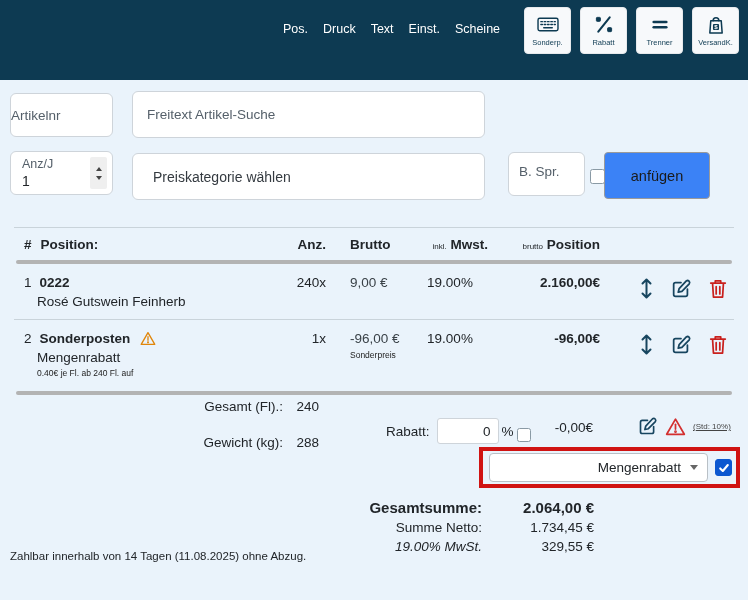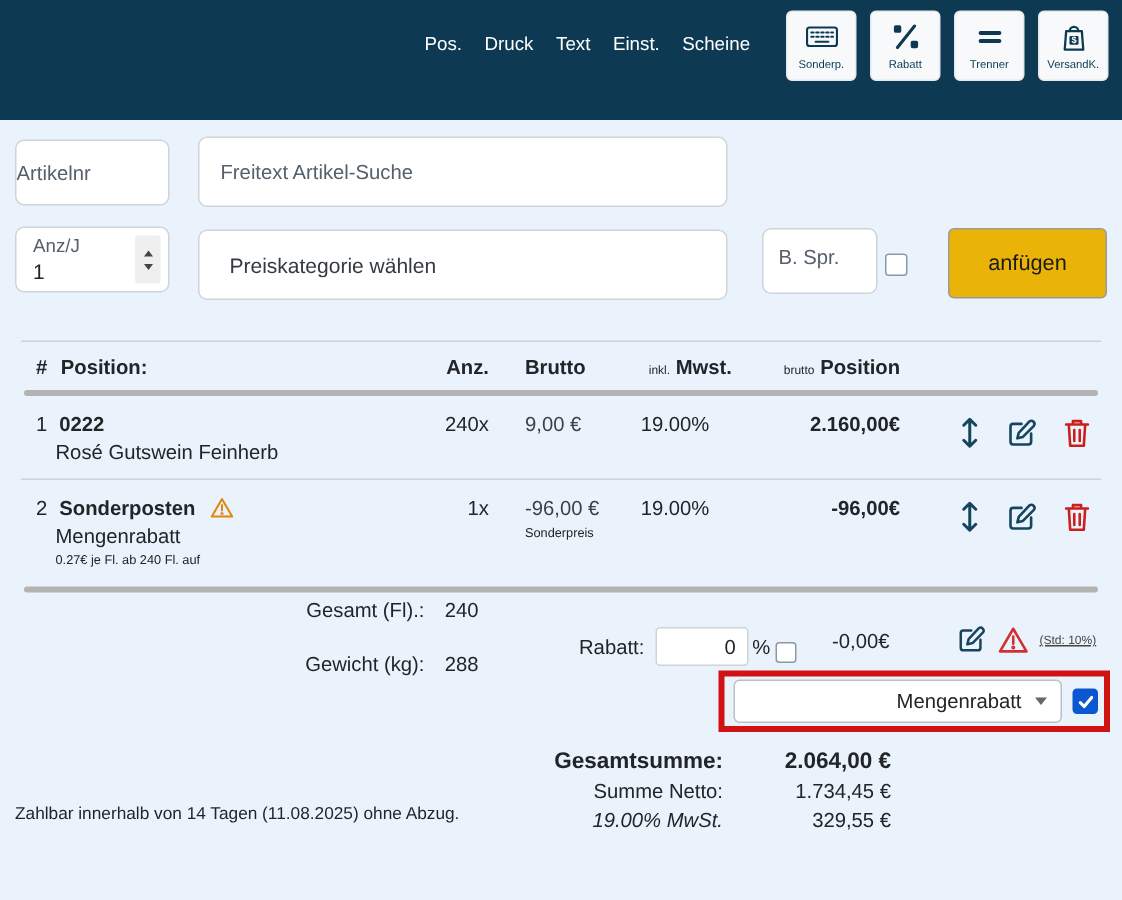--- a/index.html
+++ b/index.html
@@ -35,21 +35,21 @@
   .anz-value { position:absolute; left:11px; top:21px; font-size:14px; color:#212529; }
   .spinner { position:absolute; right:5px; top:5px; bottom:5px; width:17px; background:#efefef;
     border-radius:2px; display:flex; flex-direction:column; align-items:center; justify-content:center; gap:5px; cursor:pointer; }
   .car-up { width:0; height:0; border-left:3.5px solid transparent; border-right:3.5px solid transparent; border-bottom:4.5px solid #444; }
   .car-dn { width:0; height:0; border-left:3.5px solid transparent; border-right:3.5px solid transparent; border-top:4.5px solid #444; }
   #preiskategorie { left:132px; top:153px; width:353px; height:47px; padding:0 20px; font-size:14px; }
   #preiskategorie::placeholder { color:#343a40; }
   #bspr { left:508px; top:152px; width:77px; height:44px; padding:11px 10px 0; resize:none; overflow:hidden; }
   .chk { border:1px solid #8a9aa5; border-radius:2.5px; background:#fff; cursor:pointer; }
   .bspr-check { position:absolute; left:590px; top:169px; width:15px; height:15px; }
-  .anfuegen { position:absolute; left:632px; top:152px; width:106px; height:47px; background:#eab308;
+  .anfuegen { position:absolute; left:604px; top:152px; width:106px; height:47px; background:#3b82f6;
     border:1px solid #9a9a9a; border-radius:4px; font-family:inherit; font-size:14.5px; color:#1a1a1a; cursor:pointer; }
   
   .table { position:absolute; left:0; top:227px; width:748px; }
   .t-line { height:1px; background:#c9d3da; margin:0 14px; }
   .t-bar  { height:4px; background:#b3b3b3; border-radius:2px; margin:0 16px; }
   .t-grid { display:grid; grid-template-columns:1fr 60px 86px 76px 112px 136px; padding:0 12px 0 24px; align-items:start; }
   .t-head { padding-top:9px; padding-bottom:8px; font-size:13.5px; font-weight:bold; }
   .h-pos { display:flex; gap:9px; }
   .c-anz { text-align:right; }
   .c-brutto { padding-left:24px; }
@@ -93,21 +93,21 @@
   
   .rechnung-select { position:absolute; left:11px; top:497px; width:166px; height:25px; background:#fff;
     border:1px solid #adb5bd; border-radius:4px; display:flex; align-items:center; padding:0 10px;
     font-size:13px; color:#343a40; cursor:pointer; }
   .rechnung-select .caret { margin-left:auto; border-top-color:#888; }
   .totals { position:absolute; top:499px; right:154px; display:grid; grid-template-columns:auto 112px; row-gap:4px;
     font-size:13.5px; }
   .totals div { text-align:right; }
   .tot-main { font-size:15px; font-weight:bold; }
   .tot-vat-label { font-style:italic; }
-  .payment { position:absolute; left:10px; top:537px; font-size:11.5px; color:#212529; }
+  .payment { position:absolute; left:10px; top:550px; font-size:11.5px; color:#212529; }
 </style>
 </head>
 <body>
 
 <div class="page">
 
   <div class="header">
     <div class="nav">
       <span>Pos.</span>
       <span>Druck</span>
@@ -239,21 +239,21 @@
           <span class="pos-code">Sonderposten</span>
           <span class="warn-orange">
             <svg viewBox="0 0 24 22" fill="none" stroke="#e0860b" stroke-width="2" stroke-linejoin="round" stroke-linecap="round">
               <path d="M12 2.5 1.8 20h20.4z"></path>
               <path d="M12 8.5v5.5"></path>
               <circle cx="12" cy="17" r="0.6" fill="#e0860b"></circle>
             </svg>
           </span>
         </div>
         <div class="pos-name">Mengenrabatt</div>
-        <div class="pos-note">0.27€ je Fl. ab 240 Fl. auf</div>
+        <div class="pos-note">0.40€ je Fl. ab 240 Fl. auf</div>
       </div>
       <div class="c-anz">1x</div>
       <div class="c-brutto" style="color:#3a4248;">
         <div>-96,00 €</div>
         <div class="cell-note">Sonderpreis</div>
       </div>
       <div class="c-mwst-row">19.00%</div>
       <div class="c-total bold">-96,00€</div>
       <div class="row-icons">
         <span class="ic">

